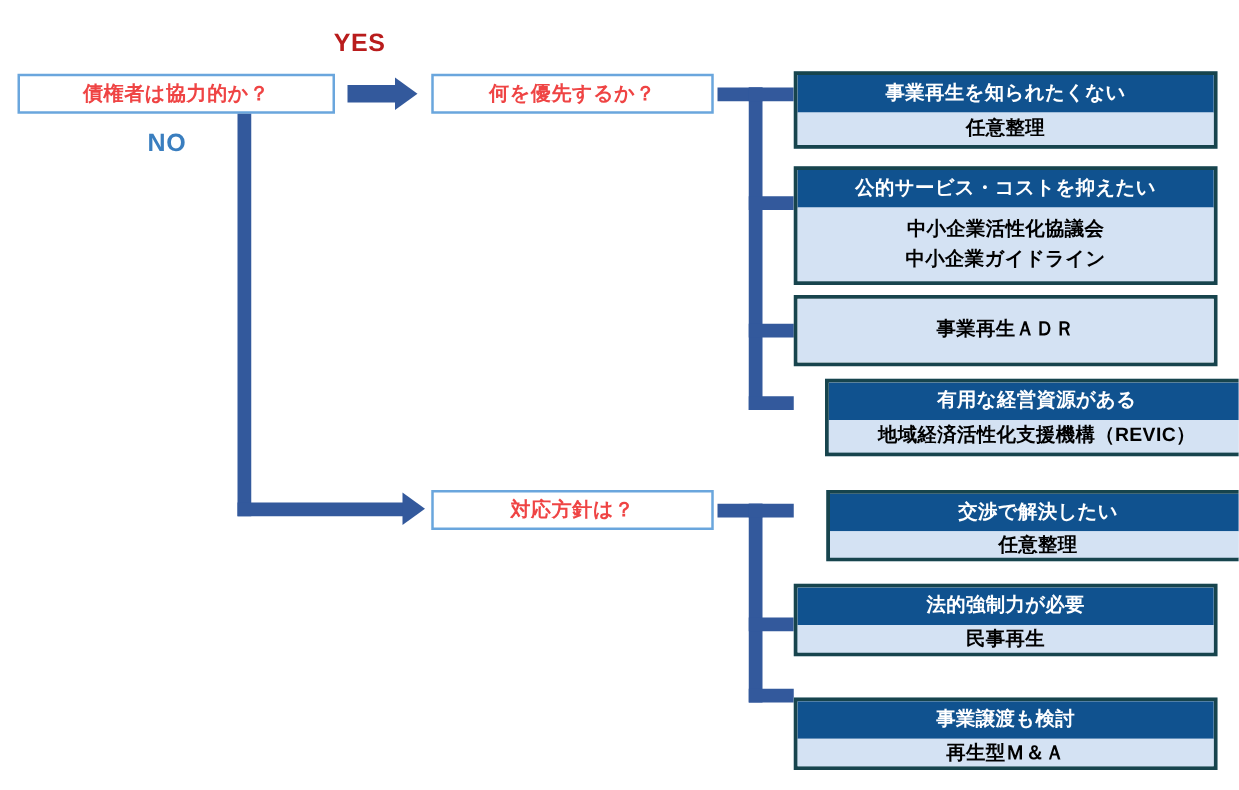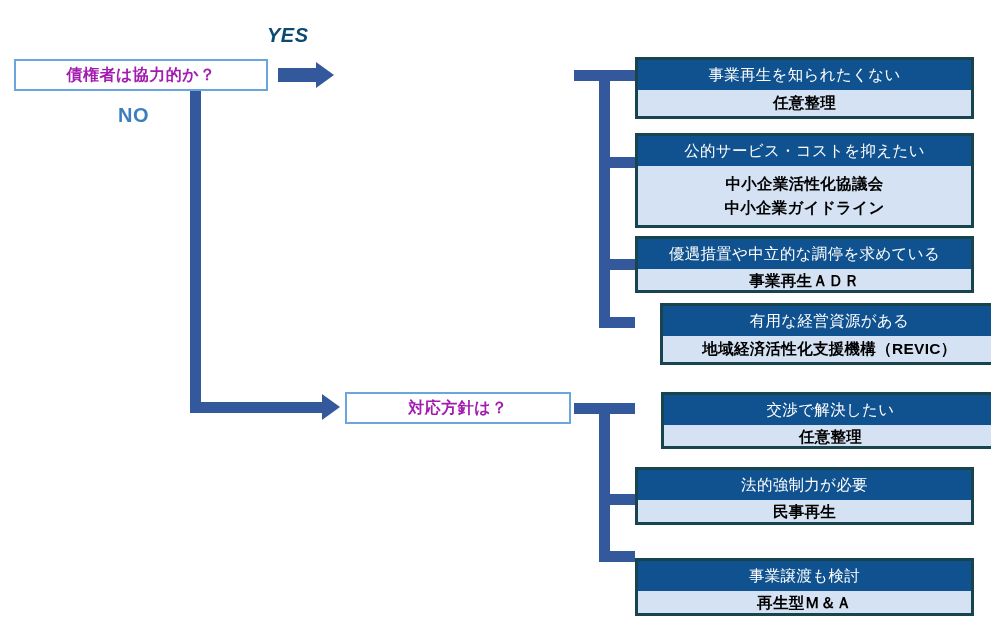--- a/index.html
+++ b/index.html
@@ -20,40 +20,40 @@
 
   
   .decision-box {
     position: absolute;
     box-sizing: border-box;
     background: #ffffff;
     border: 2px solid #6aa6dd;
     display: flex;
     align-items: center;
     justify-content: center;
-    color: #a21caf;
+    color: #ef4444;
     font-weight: bold;
     font-size: 16px;
     letter-spacing: 0.5px;
   }
 
   
   .outcome-card {
     position: absolute;
     box-sizing: border-box;
     border: 3px solid #17444d;
     background: #d4e2f3;
     display: flex;
     flex-direction: column;
     overflow: hidden;
   }
   .outcome-head {
     background: #10528f;
     color: #ffffff;
-    font-weight: normal;
+    font-weight: bold;
     font-size: 15.5px;
     text-align: center;
     line-height: 1.5;
     padding: 3px 2px 4px 2px;
     letter-spacing: 0.3px;
     white-space: nowrap;
   }
   .outcome-body {
     background: #d4e2f3;
     color: #000000;
@@ -90,21 +90,21 @@
     border-left: 18px solid #33599c;
   }
 
   
   .edge-label {
     position: absolute;
     font-weight: bold;
     font-size: 20px;
     letter-spacing: 0.5px;
   }
-  .label-yes { color: #0c4a6e; font-style: italic; }
+  .label-yes { color: #b91c1c; }
   .label-no  { color: #3a7ebf; }
 </style>
 </head>
 <body>
 
 <div id="canvas">
 
   <div class="decision-box" style="left:14px; top:59px; width:254px; height:32px;">
     <span>債権者は協力的か？</span>
   </div>
@@ -113,20 +113,23 @@
 
   <div class="arrow-shaft" style="left:278px; top:68px; width:38px; height:14px;"></div>
   <div class="arrow-head" style="left:316px; top:62px;"></div>
 
   <div class="edge-label label-no" style="left:118px; top:104px;">NO</div>
 
   <div class="seg-v" style="left:190px; top:91px; width:11px; height:322px;"></div>
   <div class="seg-h" style="left:190px; top:402px; width:135px; height:11px;"></div>
   <div class="arrow-head" style="left:322px; top:394px;"></div>
 
+  <div class="decision-box" style="left:345px; top:59px; width:226px; height:32px;">
+    <span>何を優先するか？</span>
+  </div>
 
   <div class="seg-h" style="left:574px; top:70px; width:36px; height:11px;"></div>
   <div class="seg-v" style="left:599px; top:70px; width:11px; height:258px;"></div>
   <div class="seg-h" style="left:599px; top:70px; width:36px; height:11px;"></div>
   <div class="seg-h" style="left:599px; top:157px; width:36px; height:11px;"></div>
   <div class="seg-h" style="left:599px; top:259px; width:36px; height:11px;"></div>
   <div class="seg-h" style="left:599px; top:317px; width:36px; height:11px;"></div>
 
   <div class="outcome-card" style="left:635px; top:57px; width:339px; height:62px;">
     <div class="outcome-head">事業再生を知られたくない</div>
@@ -137,21 +140,20 @@
 
   <div class="outcome-card" style="left:635px; top:133px; width:339px; height:95px;">
     <div class="outcome-head">公的サービス・コストを抑えたい</div>
     <div class="outcome-body">
       <div class="line">中小企業活性化協議会</div>
       <div class="line">中小企業ガイドライン</div>
     </div>
   </div>
 
   <div class="outcome-card" style="left:635px; top:236px; width:339px; height:57px;">
-    <div class="outcome-head">優遇措置や中立的な調停を求めている</div>
     <div class="outcome-body">
       <div class="line">事業再生ＡＤＲ</div>
     </div>
   </div>
 
   <div class="outcome-card" style="left:635px; top:303px; width:339px; height:62px;margin-left:25px;">
     <div class="outcome-head">有用な経営資源がある</div>
     <div class="outcome-body">
       <div class="line">地域経済活性化支援機構（REVIC）</div>
     </div>

